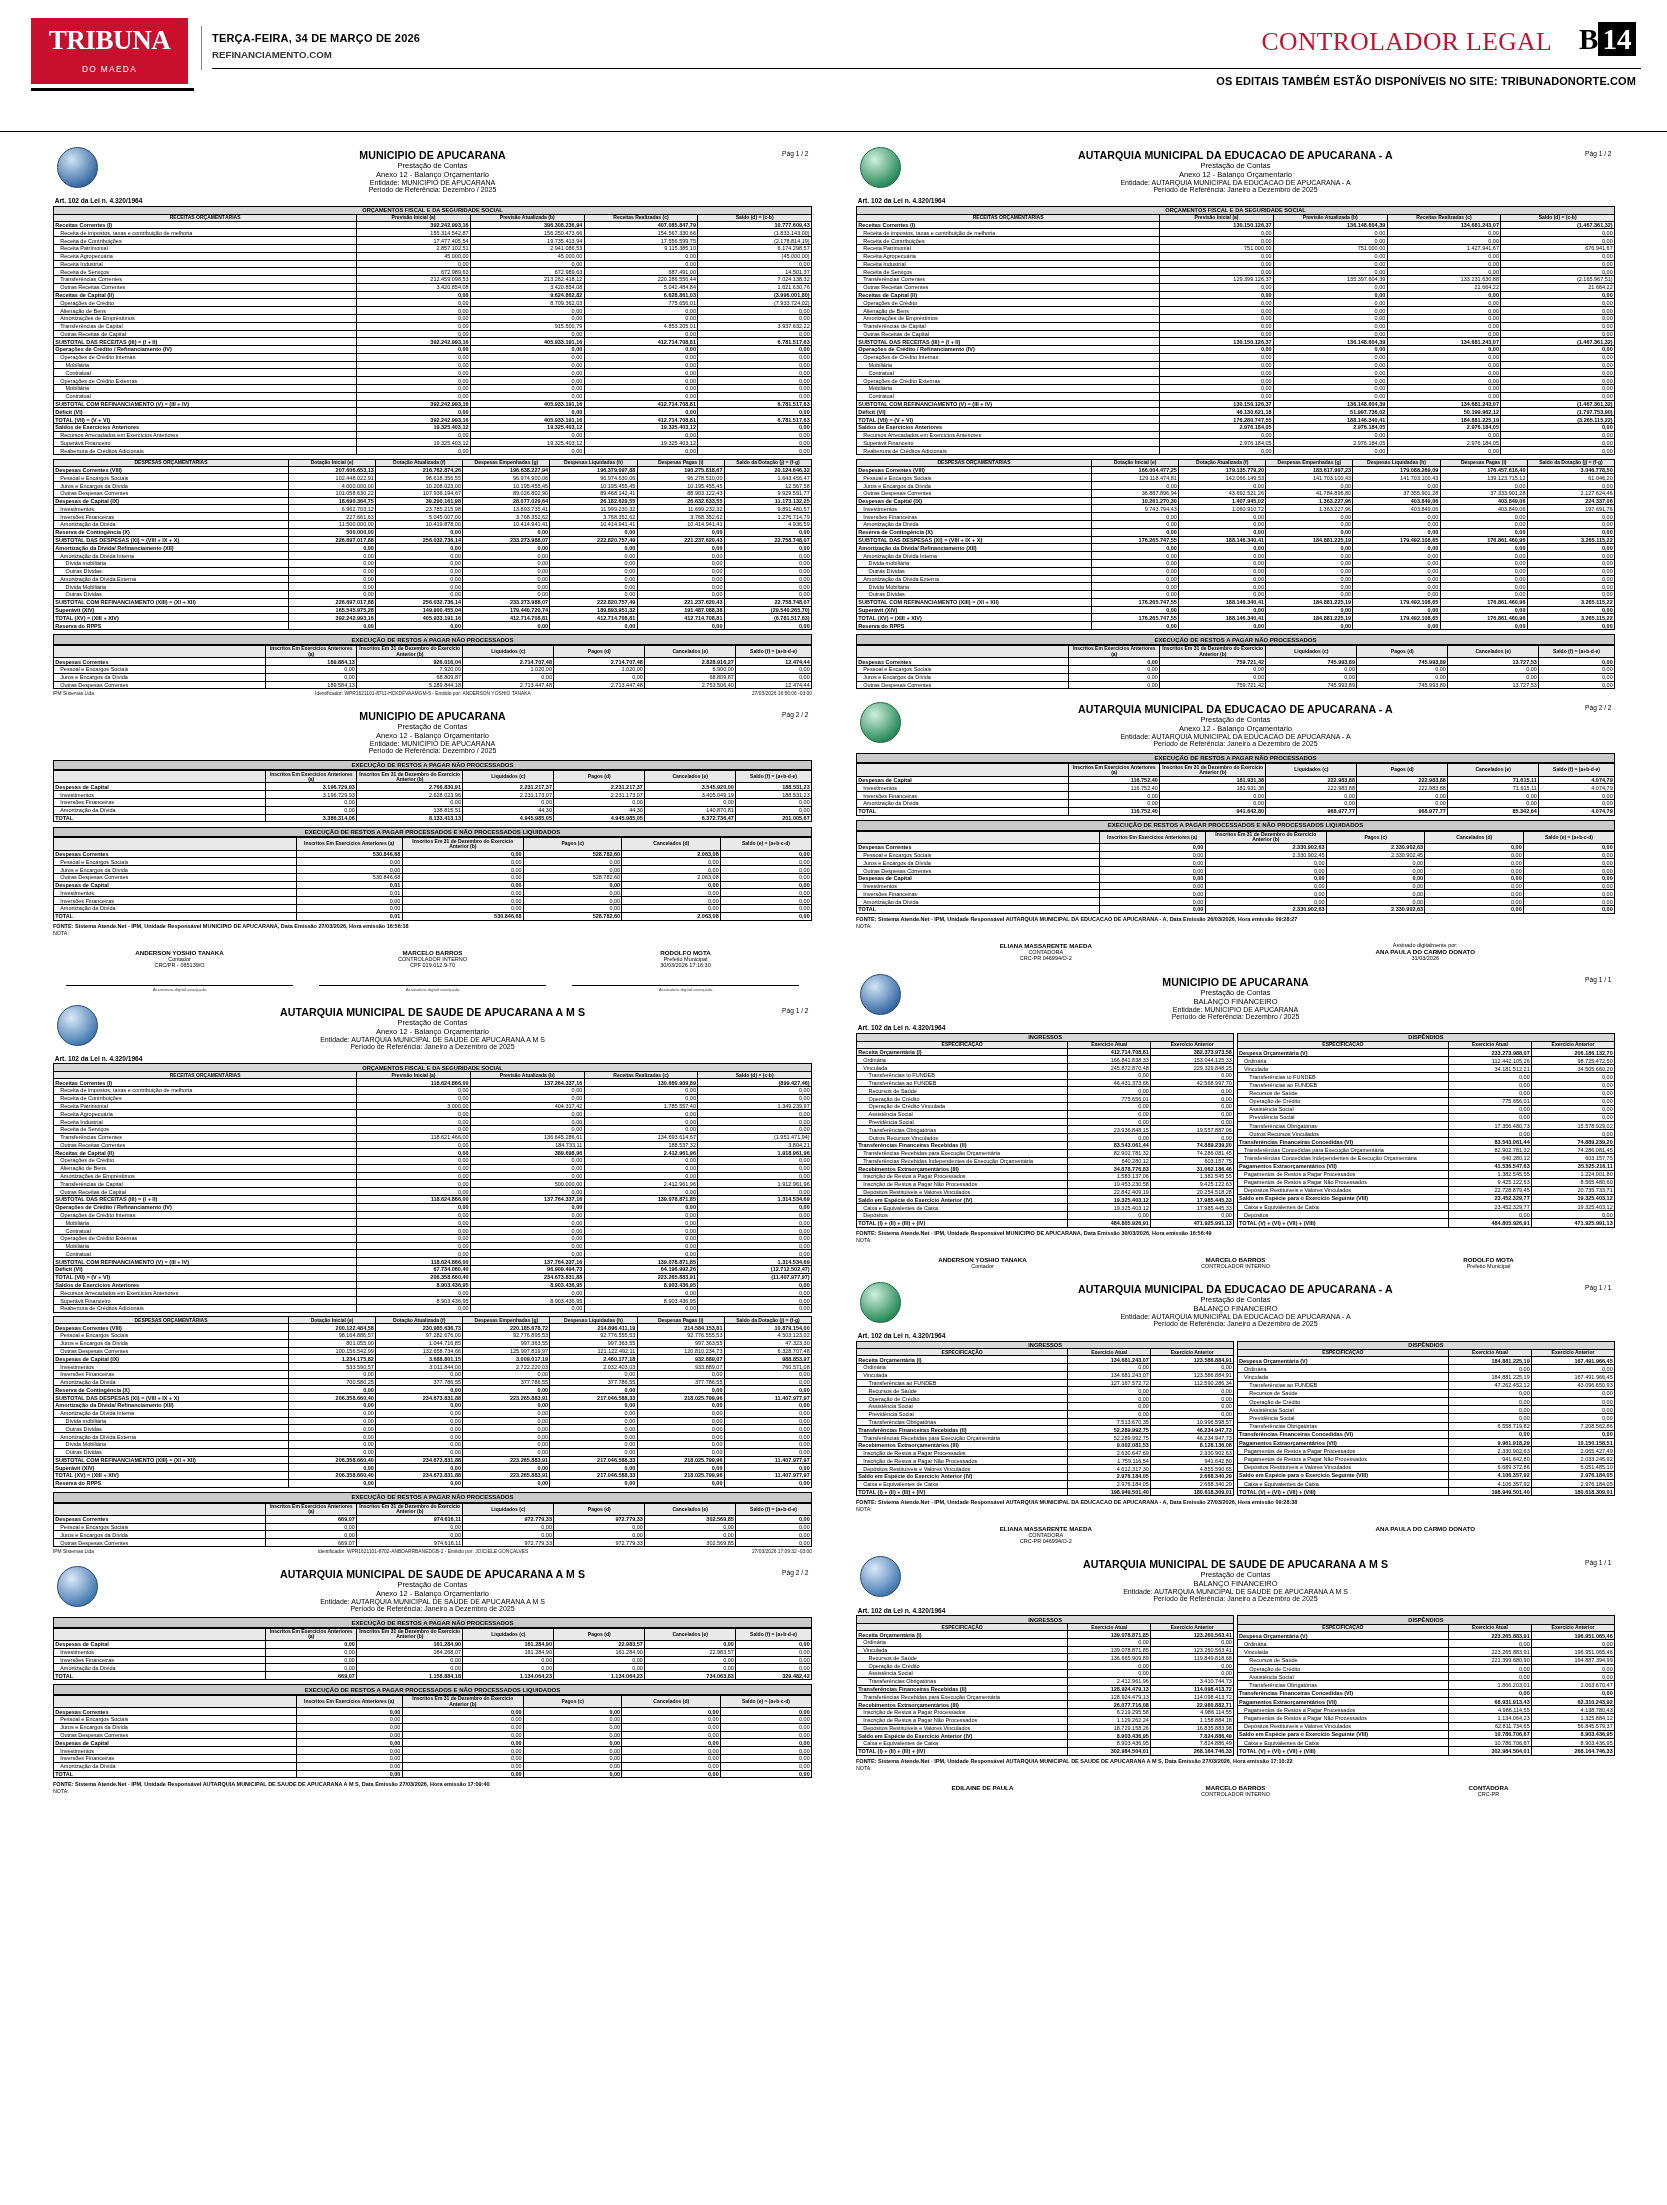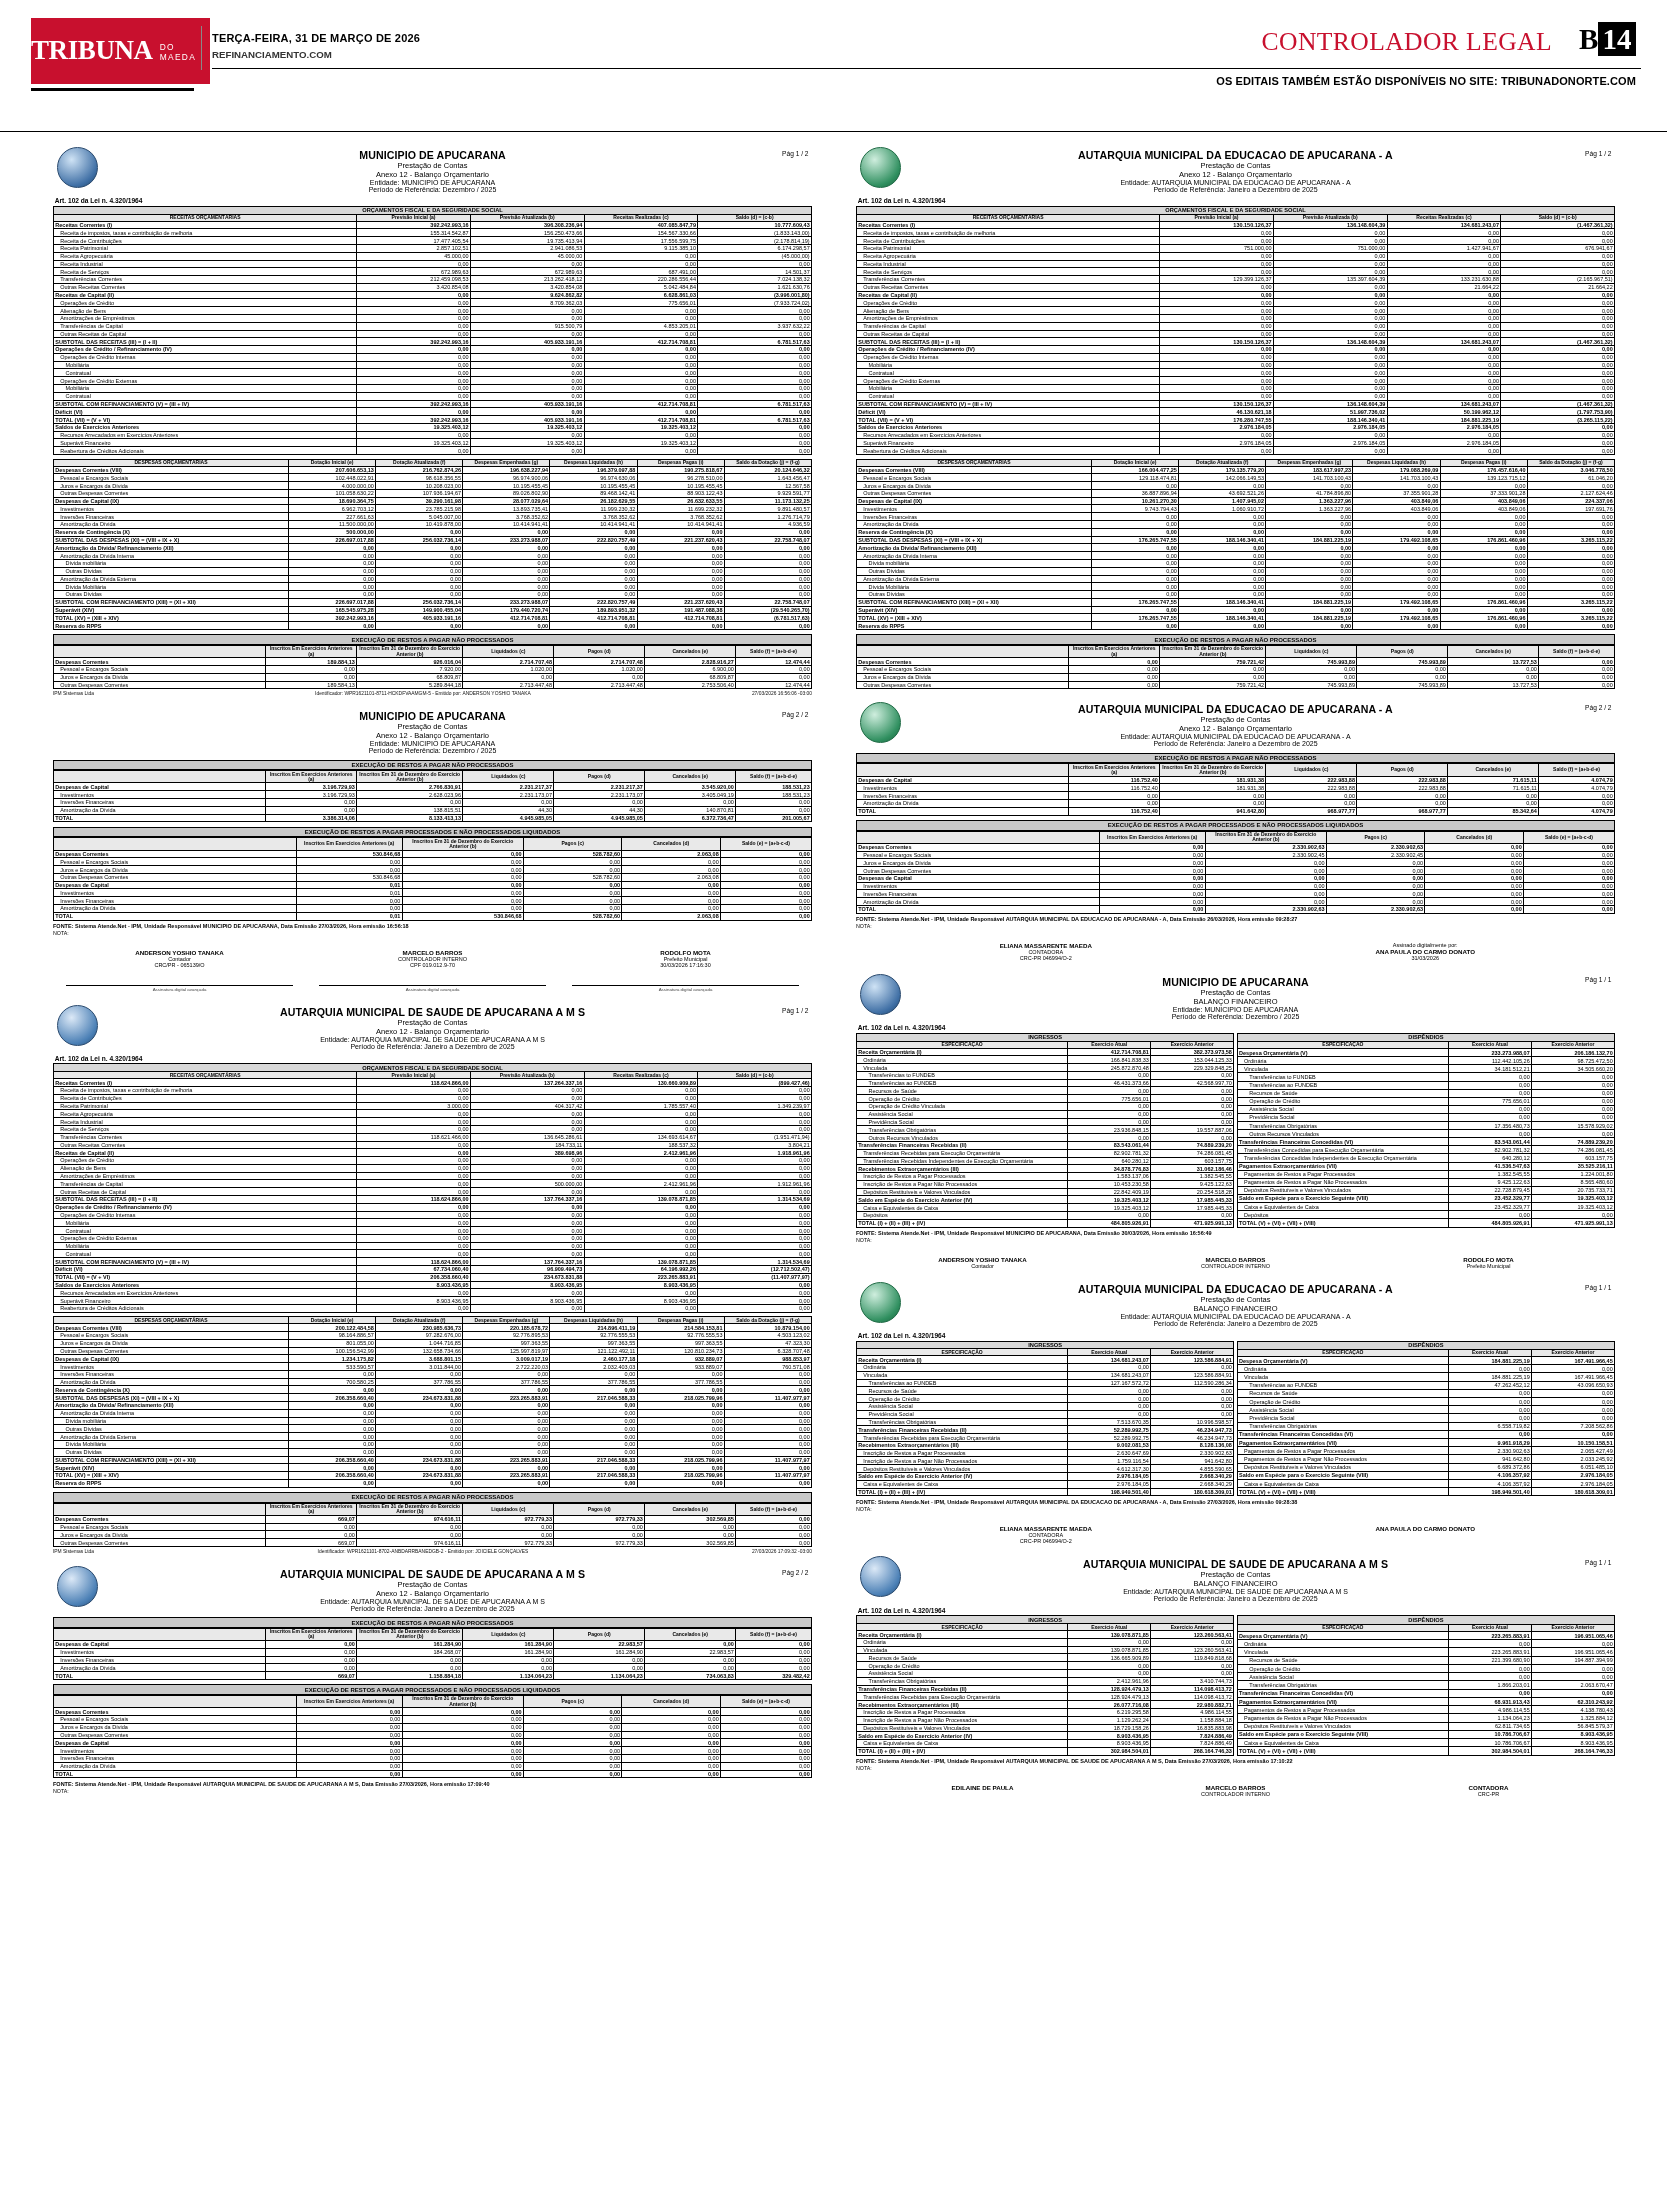--- a/index.html
+++ b/index.html
@@ -12,22 +12,22 @@
     color: #000;
     position: relative;
     overflow: hidden;
   }
   
   .masthead {
     position: absolute; left: 0; top: 0; width: 1667px; height: 132px;
     border-bottom: 1.8px solid #000;
   }
   .logo-box {
-    position: absolute; left: 31px; top: 17.6px; width: 179px; height: 66px;
-    background: #c8102e; display:flex; flex-direction:row; align-items:center; justify-content:center;gap:7px;
+    position: absolute; left: 31px; top: 17.6px; width: 157px; height: 66px;
+    background: #c8102e; display:flex; flex-direction:column; align-items:center; justify-content:center;gap:7px;
   }
   .logo-main { color:#fff; font-weight:bold; font-size:27px; letter-spacing:-0.4px; font-family:"Liberation Serif", serif; line-height:1; }
   .logo-sub { color:#fff; font-size:8.4px; letter-spacing:1.3px; margin-top:2.6px; }
   .logo-rule { position:absolute; left:31px; top:88px; width:163px; height:2.6px; background:#000; }
   .mh-date {
     position:absolute; left:212px; top:32px; font-size:11px; font-weight:bold; letter-spacing:0.2px;
   }
   .mh-site { position:absolute; left:212px; top:49px; font-size:9.7px; font-weight:bold; color:#333; }
   .mh-vrule { position:absolute; left:201px; top:25.6px; width:1.3px; height:44px; background:#888; }
   .pub-legal {
@@ -89,21 +89,21 @@
 </head>
 <body>
 
 <div class="masthead">
   <div class="logo-box">
     <div class="logo-main">TRIBUNA</div>
     <div class="logo-sub">DO MAEDA</div>
   </div>
   <div class="logo-rule"></div>
   <div class="mh-vrule"></div>
-  <div class="mh-date">TERÇA-FEIRA, 31 DE MARÇO DE 2026</div>
+  <div class="mh-date">TERÇA-FEIRA, 34 DE MARÇO DE 2026</div>
   <div class="mh-site">REFINANCIAMENTO.COM</div>
   <div class="pub-legal">CONTROLADOR LEGAL</div>
   <div class="pub-page">
     <span>B</span><span class="bnum">14</span>
   </div>
   <div class="mh-rule2"></div>
   <div class="mh-editais">OS EDITAIS TAMBÉM ESTÃO DISPONÍVEIS NO SITE: TRIBUNADONORTE.COM</div>
 </div>
 
 <div class="col colL">

